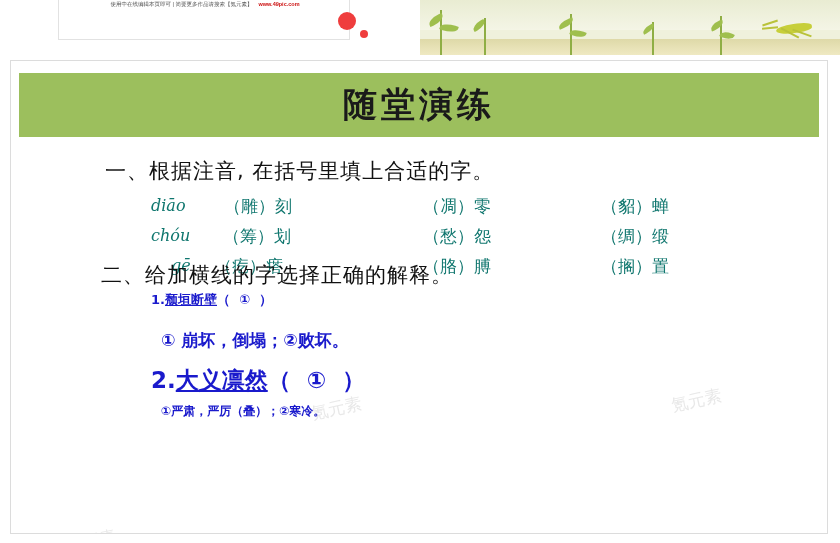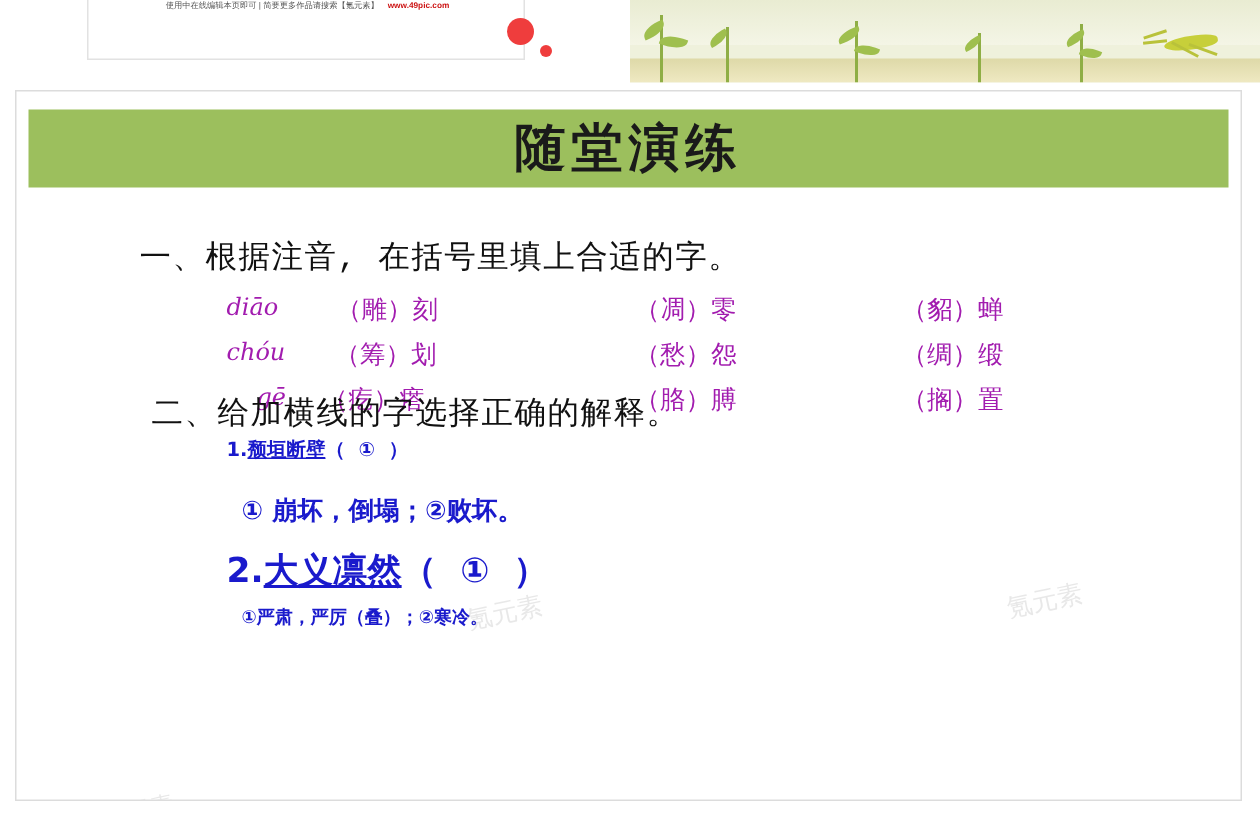--- a/index.html
+++ b/index.html
@@ -119,21 +119,21 @@
     left: 10px; top: 60px;
     width: 818px; height: 474px;
     background: #ffffff;
     border: 1px solid #dcdcdc;
     box-sizing: border-box;
     overflow: hidden;
   }
   #title-band {
     position: absolute;
     left: 8px; top: 12px;
-    width: 800px; height: 52px;
+    width: 800px; height: 64px;
     background: #9cbf5d;
     display: flex;
     align-items: center;
     justify-content: center;
   }
   #title-text {
     font-family: "DejaVu Sans", sans-serif;
     font-size: 34px;
     font-weight: bold;
     color: #1a1a1a;
@@ -145,29 +145,29 @@
     left: 0; top: 96px;
     width: 818px;
   }
 
   .q-head {
     font-family: "DejaVu Sans", sans-serif;
     font-size: 21px;
     color: #111111;
     letter-spacing: 1px;
   }
-  #q1-head { position: absolute; left: 82px; top: 0px; font-family: Liberation Mono, monospace; }
+  #q1-head { position: absolute; left: 94px; top: 0px; }
   #q2-head { position: absolute; left: 90px; top: 104px; text-align: right; }
 
   
   .row1 {
     position: absolute;
     font-family: "DejaVu Sans", sans-serif;
     font-size: 17px;
-    color: #a21caf;
+    color: #0f766e;
     white-space: nowrap;
   }
   .pinyin {
     font-style: italic;
     font-family: "DejaVu Serif", serif;
     font-size: 16px;
   }
   .c1 { position: absolute; left: 140px; }
   .c2 { position: absolute; left: 400px; margin-left: 12px; }
   .c3 { position: absolute; left: 590px; }

